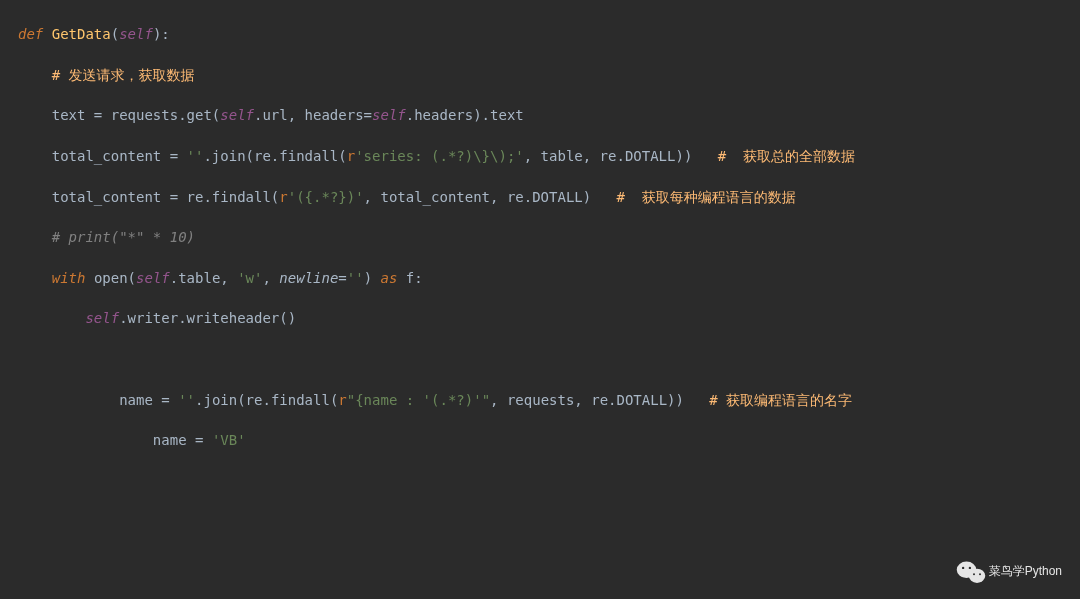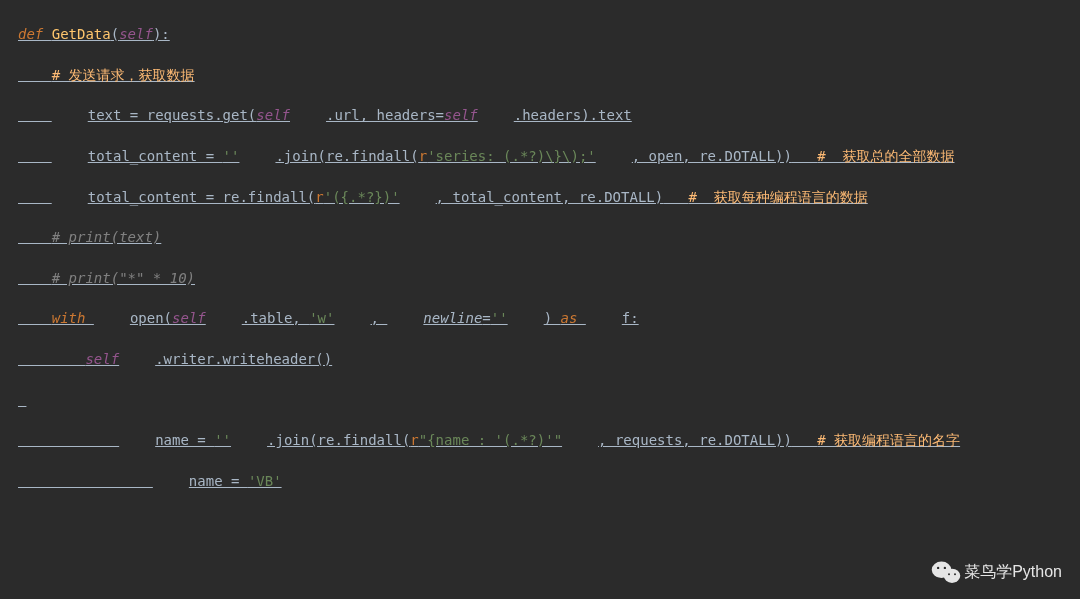--- a/index.html
+++ b/index.html
@@ -12,57 +12,56 @@
     color: #a9b7c6;
     width: 1080px;
     height: 599px;
     overflow: hidden;
     position: relative;
   }
   .code {
     padding: 4px 0 0 18px;
     white-space: pre;
   }
-  .line { display: block; min-height: 1.45em; text-decoration: underline; }
+  .line { display: block; min-height: 1.45em; }
   
   .kw   { color: #cc7832; font-style: italic; }                         
   .def  { color: #ffc66d; }                         
   .self { color: #94558d; font-style: italic; }    
   .str  { color: #6a8759; }                        
   .cmt  { color: #fdba74; }                        
   .cmti { color: #808080; font-style: italic; }    
   .op   { color: #a9b7c6; }                        
-  .id   { color: #a9b7c6; margin-left: 36px; }                        
+  .id   { color: #a9b7c6; }                        
   .r    { color: #cc7832; }                        
   
   .watermark {
     position: absolute;
     right: 18px;
     bottom: 14px;
     display: flex;
     align-items: center;
     gap: 3px;
     color: #f0f0f0;
     font-family: "PingFang SC","Microsoft YaHei",sans-serif;
-    font-size: 16px;
+    font-size: 12px;
     font-weight: 500;
     opacity: 0.95;
   }
   .watermark svg { display: block; }
 </style>
 </head>
 <body>
 
 <div class="code">
 <span class="line"><span class="kw">def </span><span class="def">GetData</span><span class="op">(</span><span class="self">self</span><span class="op">):</span></span>
 <span class="line">    <span class="cmt"># 发送请求，获取数据</span></span>
 <span class="line">    <span class="id">text = requests.get(</span><span class="self">self</span><span class="id">.url, headers=</span><span class="self">self</span><span class="id">.headers).text</span></span>
-<span class="line">    <span class="id">total_content = </span><span class="str">''</span><span class="id">.join(re.findall(</span><span class="r">r</span><span class="str">'series: (.*?)\}\);'</span><span class="id">, open, re.DOTALL))</span>   <span class="cmt">#  获取总的全部数据</span></span>
+<span class="line">    <span class="id">total_content = </span><span class="str">''</span><span class="id">.join(re.findall(</span><span class="r">r</span><span class="str">'series: (.*?)\}\);'</span><span class="id">, table, re.DOTALL))</span>   <span class="cmt">#  获取总的全部数据</span></span>
 <span class="line">    <span class="id">total_content = re.findall(</span><span class="r">r</span><span class="str">'({.*?})'</span><span class="id">, total_content, re.DOTALL)</span>   <span class="cmt">#  获取每种编程语言的数据</span></span>
-<span class="line">    <span class="cmti"># print(text)</span></span>
 <span class="line">    <span class="cmti"># print("*" * 10)</span></span>
 <span class="line">    <span class="kw">with </span><span class="id">open(</span><span class="self">self</span><span class="id">.table, </span><span class="str">'w'</span><span class="id">, </span><span class="id" style="font-style:italic">newline</span><span class="op">=</span><span class="str">''</span><span class="id">) </span><span class="kw">as </span><span class="id">f:</span></span>
 <span class="line">        <span class="self">self</span><span class="id">.writer.writeheader()</span></span>
 <span class="line"> </span>
 <span class="line">            <span class="id">name = </span><span class="str">''</span><span class="id">.join(re.findall(</span><span class="r">r</span><span class="str">"{name : '(.*?)'"</span><span class="id">, requests, re.DOTALL))</span>   <span class="cmt"># 获取编程语言的名字</span></span>
 <span class="line">                <span class="id">name = </span><span class="str">'VB'</span></span>
 
 
 
 

